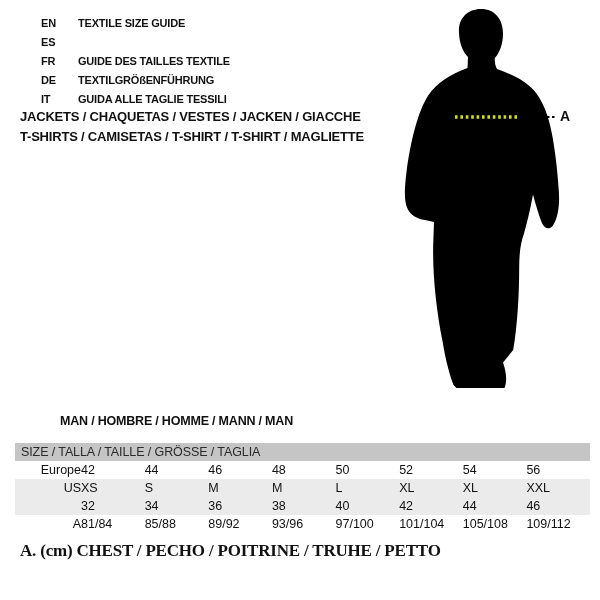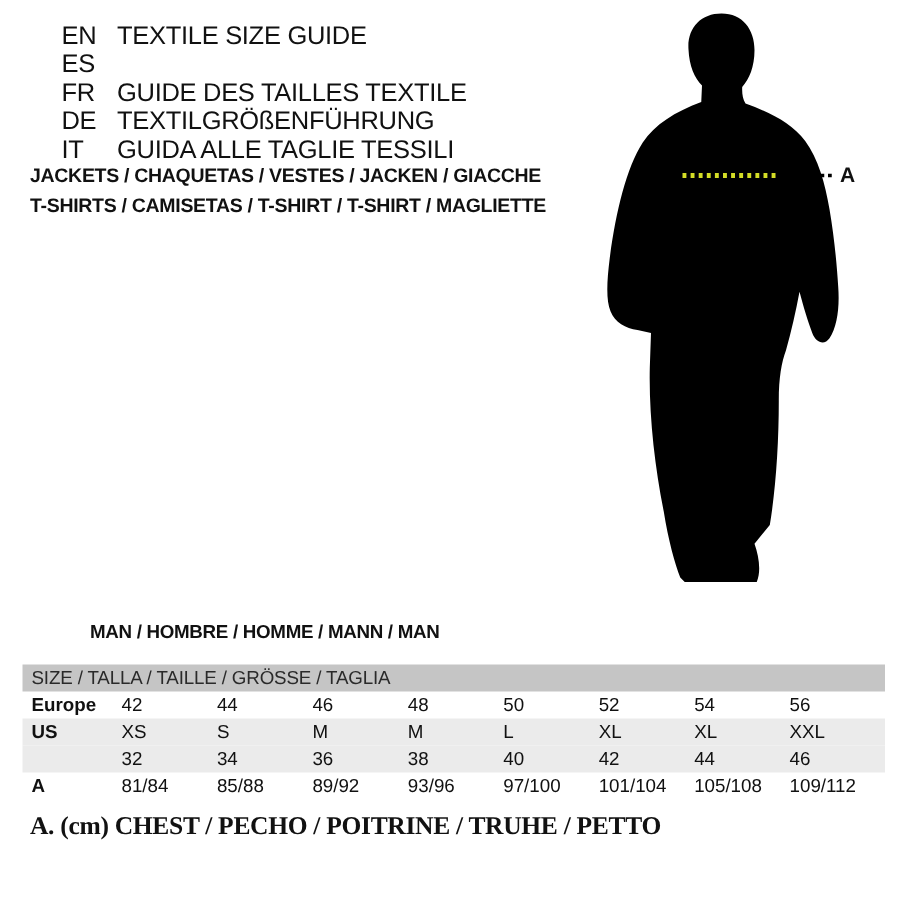--- a/index.html
+++ b/index.html
@@ -3,35 +3,35 @@
 <meta charset="utf-8">
 <style>
   html,body{margin:0;padding:0;background:#ffffff;}
   .canvas{
     position:relative;width:600px;height:600px;background:#ffffff;overflow:hidden;
     font-family:"Liberation Sans", sans-serif;color:#111;
     -webkit-font-smoothing:antialiased;
   }
   
   .lang-list{position:absolute;top:14px;left:22px;}
-  .lang-row{display:flex;font-weight:normal;font-size:17px;line-height:19px;letter-spacing:-0.2px;padding-left:19px;}
+  .lang-row{display:flex;font-weight:bold;font-size:11px;line-height:19px;letter-spacing:-0.2px;padding-left:19px;}
   .lang-code{width:37px;flex:0 0 37px;}
   
   .cats{position:absolute;top:107px;left:20px;font-weight:bold;font-size:13px;line-height:19.5px;letter-spacing:-0.2px;}
   
   .figure-wrap{position:absolute;left:400px;top:0;width:200px;height:400px;}
   .measure-label{position:absolute;left:560px;top:109px;font-size:14px;font-weight:600;line-height:15px;}
   
   .section-title{position:absolute;top:414px;left:20px;font-weight:bold;font-size:12.5px;letter-spacing:-0.2px;padding-left:40px;}
   
   .size-table{position:absolute;top:443px;left:15px;width:575px;font-size:12.5px;}
   .st-header{height:18px;line-height:18px;background:#c5c5c5;padding-left:6px;color:#2a2a2a;letter-spacing:-0.1px;}
   .st-row{display:grid;grid-template-columns:66px repeat(8,1fr);height:18px;line-height:18px;}
   .st-row.shade{background:#ebebeb;}
-  .st-label{padding-left:6px;text-align:left;font-weight:bold;}
+  .st-label{padding-left:6px;text-align:right;}
   .st-cell{text-align:left;}
   
   .footnote{position:absolute;top:541px;left:20px;font-weight:bold;font-size:17px;letter-spacing:-0.2px;font-family:Liberation Serif, serif;}
 </style>
 </head>
 <body>
 
 <div class="canvas">
 
   <div class="lang-list">

